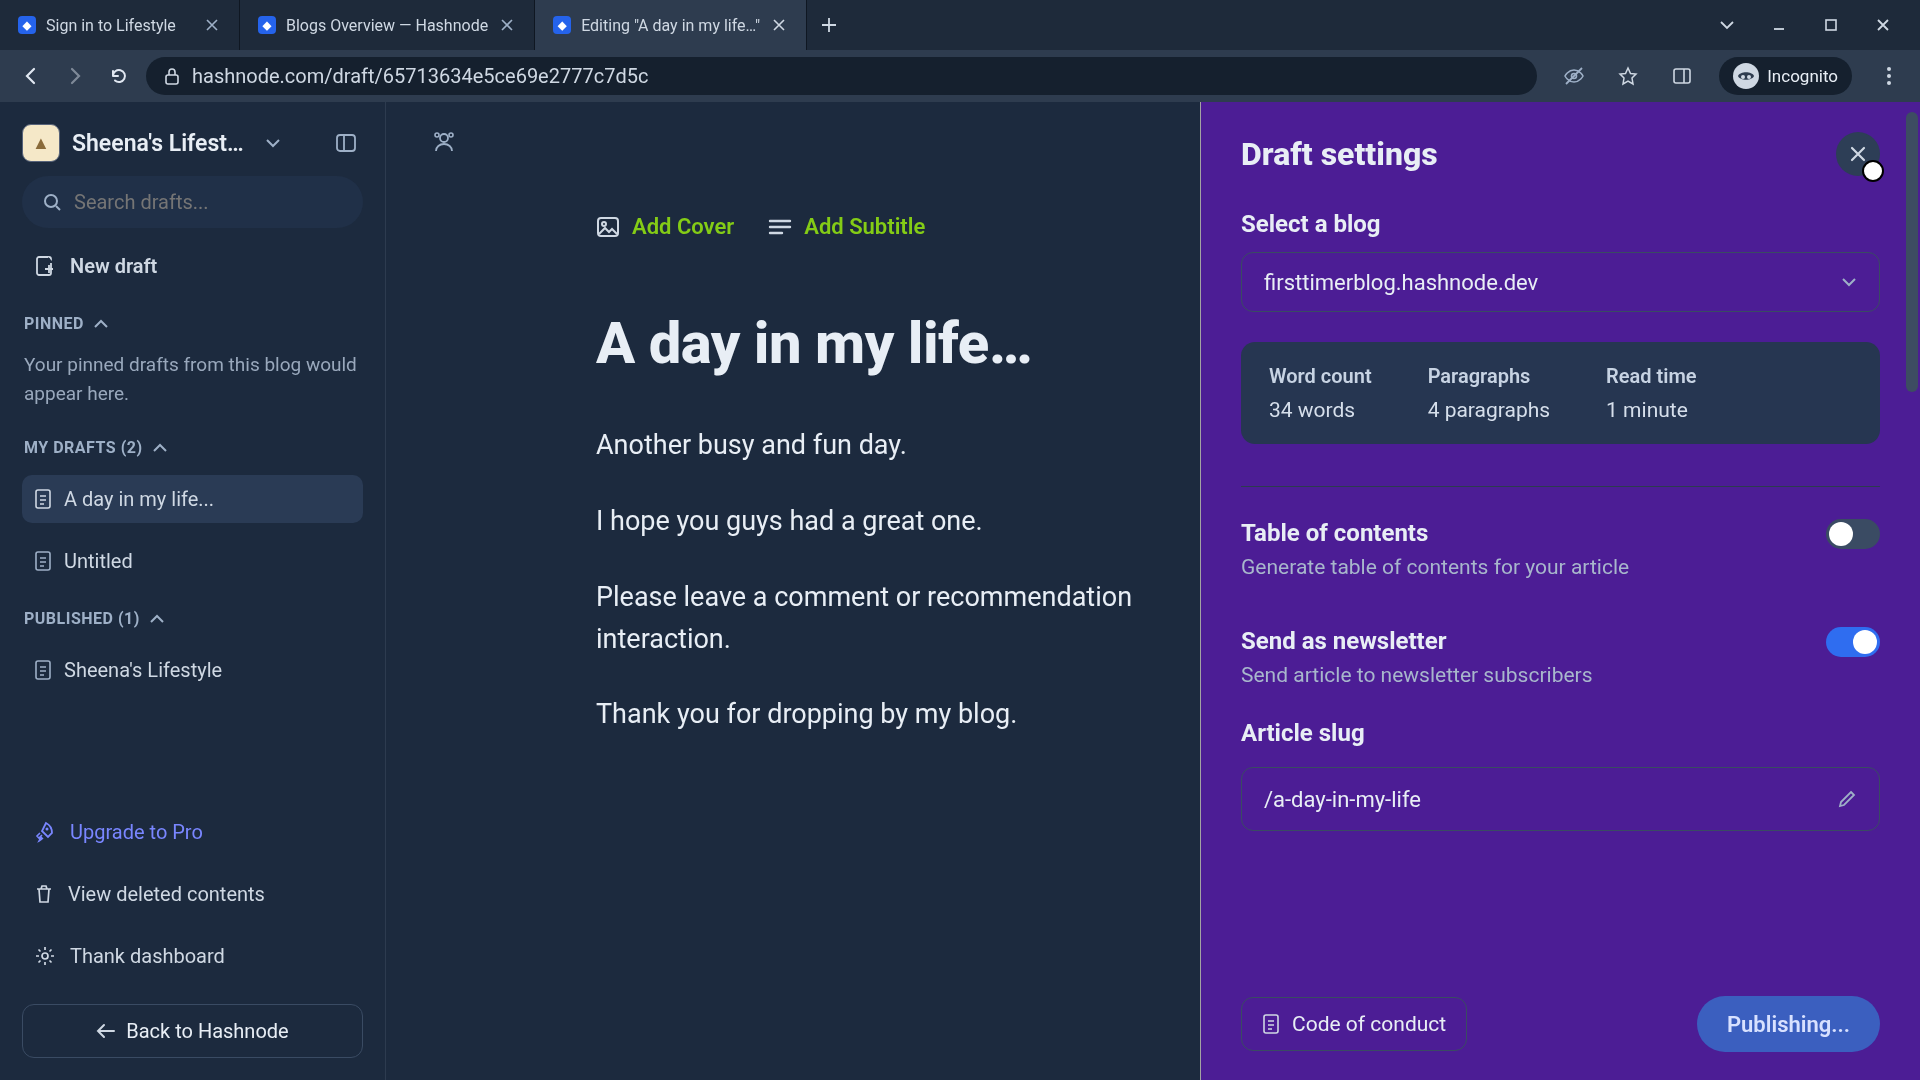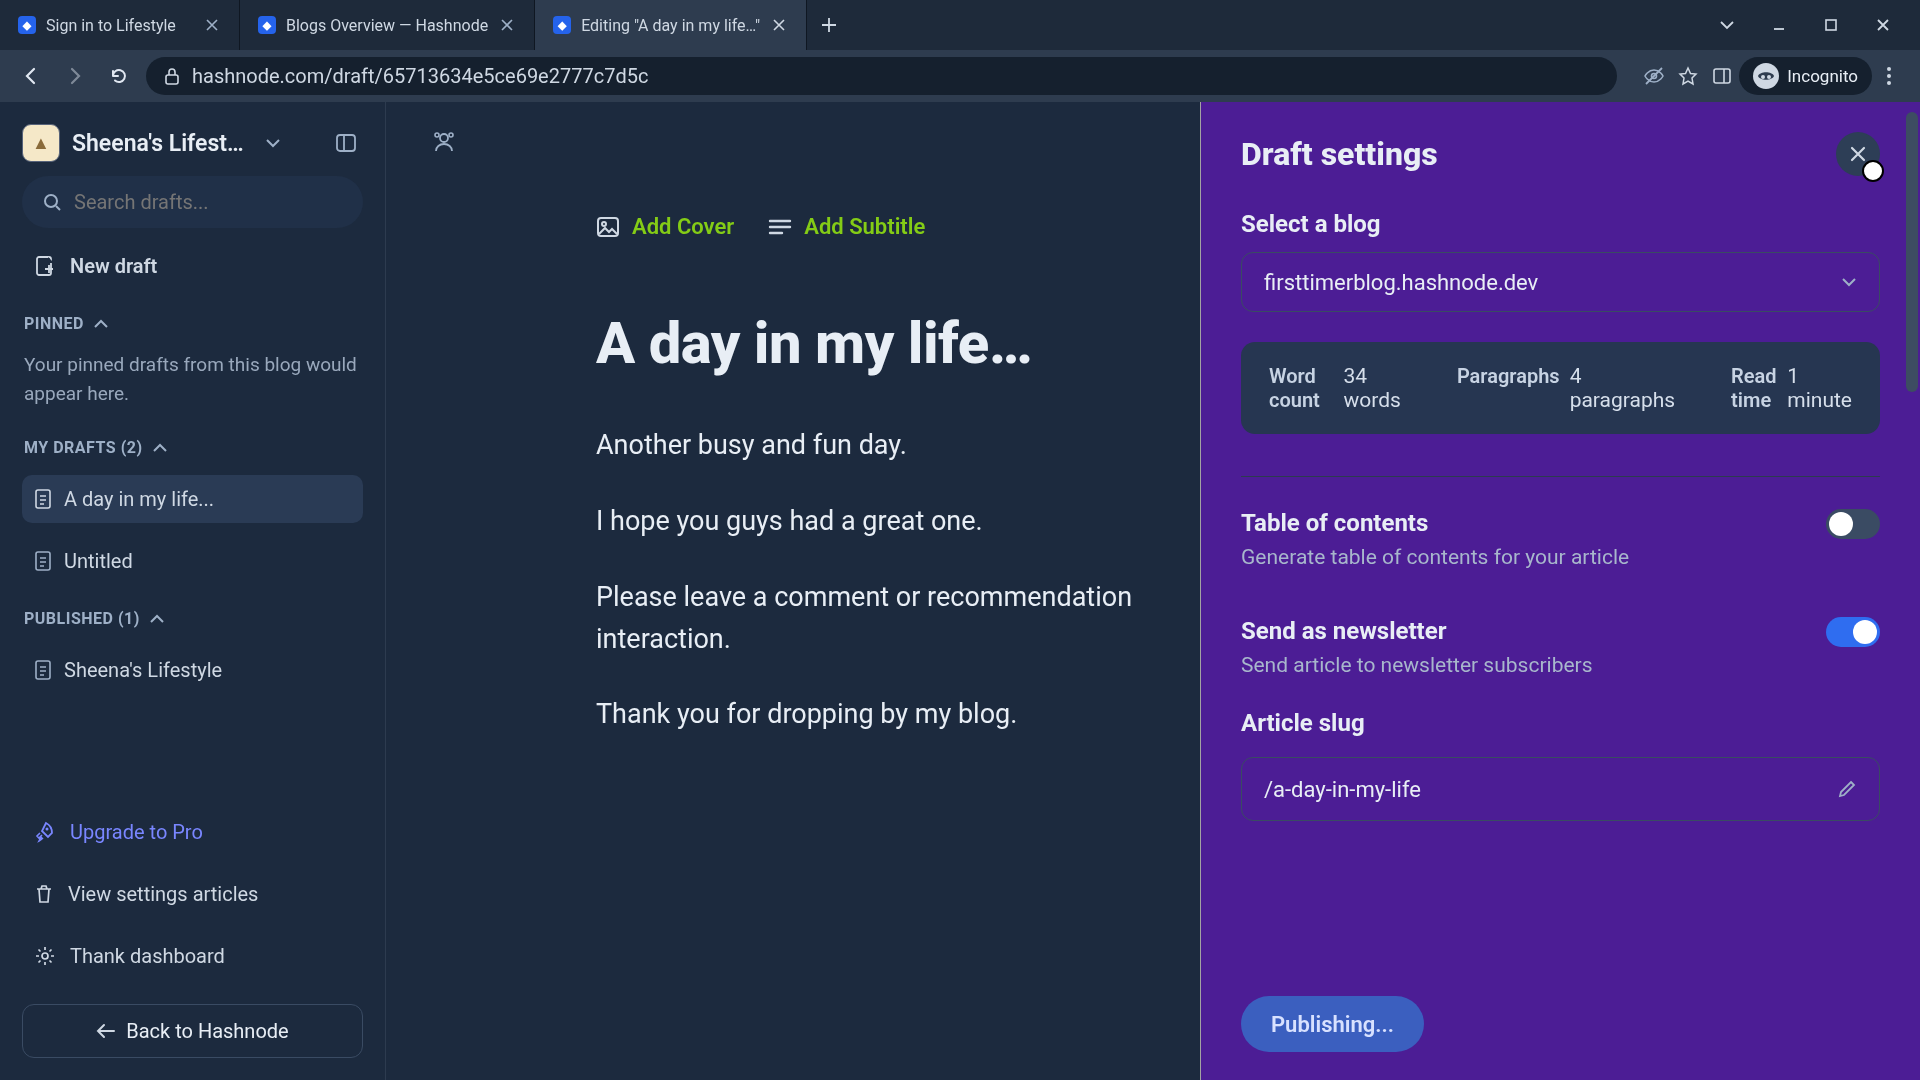--- a/index.html
+++ b/index.html
@@ -13,21 +13,21 @@
     .tab-title{font-size:16px;color:#cfd8e3;white-space:nowrap;overflow:hidden;text-overflow:ellipsis;flex:1}
     .tab-close{width:18px;height:18px;cursor:pointer;display:flex;align-items:center;justify-content:center;flex-shrink:0}
     .new-tab{width:44px;display:flex;align-items:center;justify-content:center;cursor:pointer}
     .title-spacer{flex:1}
     .window-controls{display:flex;align-items:center;gap:30px;padding-right:16px}
     .wctl{width:22px;height:22px;display:flex;align-items:center;justify-content:center;cursor:pointer;color:#cfd8e3}
     .urlbar{height:52px;background:#2e3c4f;display:flex;align-items:center;padding:0 14px;gap:10px}
     .navbtn{width:34px;height:34px;display:flex;align-items:center;justify-content:center;cursor:pointer;color:#cfd8e3;border-radius:50%}
     .addr{flex:1;height:38px;background:#15202e;border-radius:19px;display:flex;align-items:center;padding:0 18px;gap:12px;color:#cfd8e3;font-size:20px}
     .addr .lock{color:#cfd8e3}
-    .right-icons{display:flex;align-items:center;padding-left:10px}
+    .right-icons{display:flex;align-items:center;gap:20px;padding-left:10px}
     .incognito-pill{display:flex;align-items:center;gap:8px;background:#15202e;border-radius:20px;padding:6px 14px}
     .incognito-pill .glyph{width:26px;height:26px;border-radius:50%;background:#cfd8e3;display:flex;align-items:center;justify-content:center;color:#2e3c4f;font-size:14px}
     .incognito-pill span{font-size:17px}
     
     .app{position:absolute;top:102px;left:0;right:0;bottom:0;display:flex;background:#1c2a3e}
     .sidebar{width:386px;background:#1c2a3e;border-right:1px solid #2d3b4f;padding:22px;display:flex;flex-direction:column;gap:14px}
     .blog-row{display:flex;align-items:center;gap:12px}
     .blog-chip{display:flex;align-items:center;gap:12px;flex:1;min-width:0}
     .blog-avatar{width:38px;height:38px;border-radius:9px;background:#f5e8c8;flex-shrink:0;border:1px solid #57637a;display:flex;align-items:center;justify-content:center;font-size:18px;color:#8a6b3a}
     .blog-name{font-size:23px;font-weight:600;white-space:nowrap;overflow:hidden;text-overflow:ellipsis}
@@ -54,21 +54,21 @@
     .para{font-size:27px;line-height:1.55;margin-bottom:34px;color:#e8eef5}
     
     .panel{width:720px;background:#4c1d95;border-left:1px solid #a3a3a3;padding:30px 40px 28px;display:flex;flex-direction:column;position:relative;height:100%}
     .panel-head{display:flex;align-items:center;justify-content:space-between;margin-bottom:34px}
     .panel-head h2{font-size:32px;font-weight:800}
     .close-btn{width:44px;height:44px;border-radius:22px;background:#2d3e56;display:flex;align-items:center;justify-content:center;cursor:pointer;position:relative}
     .cursor-dot{position:absolute;width:22px;height:22px;border-radius:50%;background:#fff;border:2px solid #000;right:-4px;bottom:-6px}
     .field-label{font-size:24px;font-weight:700;margin-bottom:14px}
     .select{border:1px solid #3a4b63;border-radius:12px;height:60px;display:flex;align-items:center;justify-content:space-between;padding:0 22px;font-size:22px;cursor:pointer;margin-bottom:30px}
     .stats{background:#263651;border-radius:14px;padding:22px 28px;display:flex;gap:56px;margin-bottom:34px}
-    .stat-col{display:flex;flex-direction:row;gap:10px}
+    .stat-col{display:flex;flex-direction:column;gap:10px}
     .stat-label{font-size:20px;color:#c7d3e3;font-weight:600}
     .stat-val{font-size:21px;color:#d6dfeb}
     .divider{height:1px;background:#2d3b4f;margin:8px 0}
     .toggle-row{display:flex;align-items:flex-start;justify-content:space-between;padding:24px 0;gap:20px}
     .toggle-text{display:flex;flex-direction:column;gap:8px}
     .toggle-title{font-size:24px;font-weight:700}
     .toggle-desc{font-size:21px;color:#a8b7cc}
     .toggle{width:54px;height:30px;border-radius:15px;background:#3a4b63;position:relative;cursor:pointer;flex-shrink:0}
     .toggle .knob{position:absolute;width:24px;height:24px;border-radius:50%;background:#fff;top:3px;left:3px;transition:.15s}
     .toggle.on{background:#2f6df0}
@@ -315,21 +315,21 @@
           </svg>
         </span>
       <span>Upgrade to Pro</span>
     </div>
     <div class="side-item">
       <span>
           <svg width="20" height="22" viewBox="0 0 20 22">
             <path d="M3 6h14M8 3h4l1 3H7zM5 6l1 13h8l1-13" stroke="#cfd8e3" stroke-width="1.7" fill="none"></path>
           </svg>
         </span>
-      <span>View settings articles</span>
+      <span>View deleted contents</span>
     </div>
     <div class="side-item">
       <span>
           <svg width="22" height="22" viewBox="0 0 22 22">
             <circle cx="11" cy="11" r="3" stroke="#cfd8e3" stroke-width="1.7" fill="none"></circle>
             <path d="M11 2v3M11 17v3M2 11h3M17 11h3M4.5 4.5l2 2M15.5 15.5l2 2M17.5 4.5l-2 2M6.5 15.5l-2 2" stroke="#cfd8e3" stroke-width="1.7"></path>
           </svg>
         </span>
       <span>Thank dashboard</span>
     </div>
@@ -448,19 +448,28 @@
     <div class="slug-box">
       <span>/a-day-in-my-life</span>
       <span>
           <svg width="20" height="20" viewBox="0 0 20 20">
             <path d="M14 3l3 3L7 16l-4 1 1-4z" stroke="#9eb0c7" stroke-width="1.8" fill="none"></path>
           </svg>
         </span>
     </div>
 
     <div class="panel-footer">
+      <div class="coc">
+        <span>
+            <svg width="18" height="22" viewBox="0 0 18 22">
+              <rect x="2" y="2" width="14" height="18" rx="2" stroke="#cfd8e3" stroke-width="1.6" fill="none"></rect>
+              <path d="M6 8h6M6 12h6M6 16h4" stroke="#cfd8e3" stroke-width="1.4"></path>
+            </svg>
+          </span>
+        <span>Code of conduct</span>
+      </div>
       <div class="publish">
         <span>Publishing...</span>
       </div>
     </div>
   </div>
 
 </div>
 
 </body></html>

